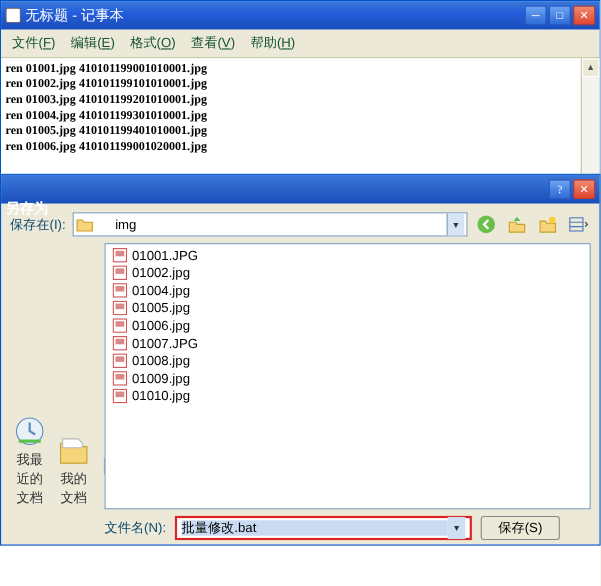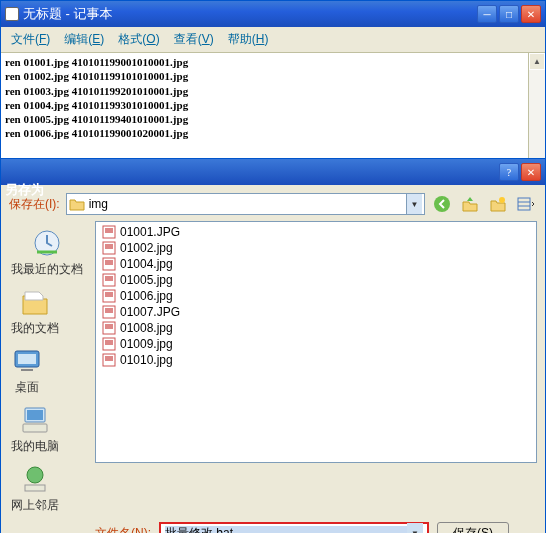--- a/index.html
+++ b/index.html
@@ -7,40 +7,40 @@
 
   
   .notepad { border: 1px solid #0055cc; position: relative; }
   .titlebar { background: linear-gradient(to bottom, #3b78d8, #245edb 40%, #1a4dbb); color: #fff; height: 26px; display: flex; align-items: center; padding: 0 4px; }
   .titlebar .app-icon { width: 14px; height: 14px; background: #fff; border: 1px solid #666; margin-right: 4px; border-radius: 2px; }
   .titlebar .title-text { flex: 1; font-size: 13px; }
   .winbtns { display: flex; gap: 2px; }
   .winbtn { width: 20px; height: 18px; background: linear-gradient(#6ea4f0,#2d6bd8); border: 1px solid #2a5cc0; border-radius: 2px; color: #fff; display: flex; align-items: center; justify-content: center; font-size: 10px; font-family: Tahoma; cursor: pointer; }
   .winbtn.close { background: linear-gradient(#f08b6e,#e0452d); border-color: #c03a2a; }
   .menubar { background: #ece9d8; border-bottom: 1px solid #c0c0a0; padding: 2px 4px; display: flex; gap: 2px; }
-  .menuitem { padding: 2px 6px; color: #0369a1; cursor: pointer; }
+  .menuitem { padding: 2px 6px; color: #14532d; cursor: pointer; }
   .menuitem u { text-decoration: underline; }
   .content-area { background: #fff; position: relative; height: 130px; overflow: hidden; }
   .text-content { font-family: Liberation Serif, serif; font-size: 11px; white-space: pre; padding: 2px 4px; font-weight: bold; line-height: 1.3; }
   .scrollbar-v { position: absolute; right: 0; top: 0; width: 17px; height: 100%; background: #ece9d8; border-left: 1px solid #c0c0a0; display:flex; flex-direction:column; }
   .scroll-arrow { height: 17px; background:#ece9d8; border:1px solid #fff; display:flex;align-items:center;justify-content:center;font-size:8px;color:#555;cursor:pointer; }
   .scroll-track { flex:1; background:#f4f3ee; }
 
   
   .saveas { position: absolute; left: 0; top: 158px; width: 546px; border: 1px solid #0055cc; background: #ece9d8; }
   .saveas .titlebar { background: linear-gradient(to bottom,#3b78d8,#1a4dbb); }
   .dlg-body { padding: 8px 8px 4px 8px; }
   .toolbar-row { display: flex; align-items: center; gap: 6px; margin-bottom: 6px; }
-  .lbl { color: #c2410c; }
-  .loc-combo { flex: 1; height: 22px; background: #fff; border: 1px solid #7f9db9; display: flex; align-items: center; padding: 0 2px; }
+  .lbl { color: #0c4a6e; }
+  .loc-combo { flex: 1; height: 22px; background: #fff; border: 1px solid #7f9db9; display: flex; align-items: center; padding: 0 2px; gap: 16px; }
   .loc-combo .folder-icon { width: 16px; height: 14px; margin-right: 4px; display:inline-block; }
   .combo-arrow { width: 16px; height: 20px; background:#d6e5f5; border-left:1px solid #7f9db9; display:flex;align-items:center;justify-content:center;font-size:8px;color:#333;cursor:pointer;}
   .nav-btn { width: 22px; height: 22px; display:flex;align-items:center;justify-content:center; cursor:pointer; border:1px solid transparent; border-radius:3px;}
   .main-row { display:flex; gap: 6px; }
-  .sidebar { width: 80px; display:flex; flex-direction:column; align-items:flex-start; gap:4px; padding-top:4px; }
+  .sidebar { width: 80px; display:flex; flex-direction:row; align-items:flex-end; gap:4px; padding-top:4px; }
   .side-item { display:flex; flex-direction:column; align-items:center; gap:2px; cursor:pointer; padding:2px; }
   .side-item .sicon { width:32px; height:32px; display:flex;align-items:center;justify-content:center; }
   .side-item .slabel { font-size:12px; color:#333; text-align:center; }
   .file-pane { flex:1; background:#fff; border:1px solid #7f9db9; height: 242px; overflow:auto; padding: 2px 6px; }
   .file-item { display:flex; align-items:center; gap:4px; padding:1px 0; cursor:pointer; }
   .file-item .ficon { width:14px; height:14px; }
   .bottom-row { display:flex; align-items:center; gap:8px; margin-top:6px; padding-left: 86px;}
   .fn-combo { width: 270px; height:22px; background:#fff; border:1px solid #7f9db9; display:flex; align-items:center; padding:0 4px; border:2px solid #d22; }
   .fn-combo input { border:none; outline:none; flex:1; font-family:inherit; font-size:12px; background:#c8dbf2; }
   .btn { width: 72px; height:22px; background:#ece9d8; border:1px solid #888; border-radius:3px; cursor:pointer; font-size:12px; }

